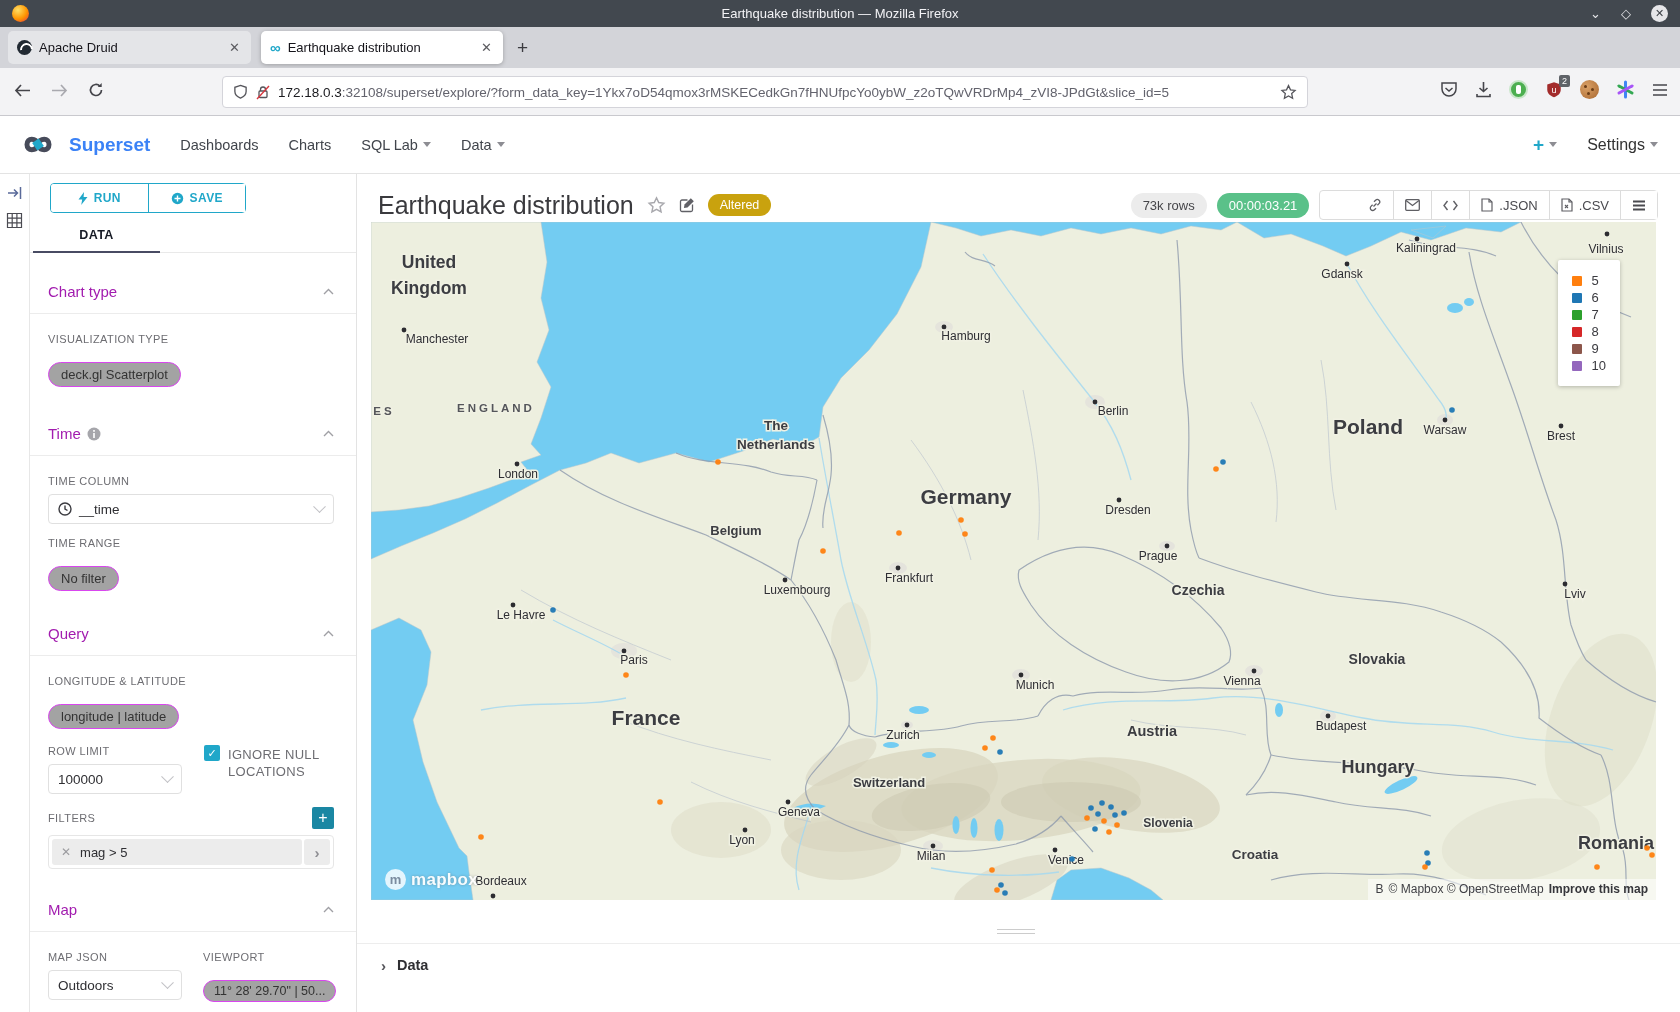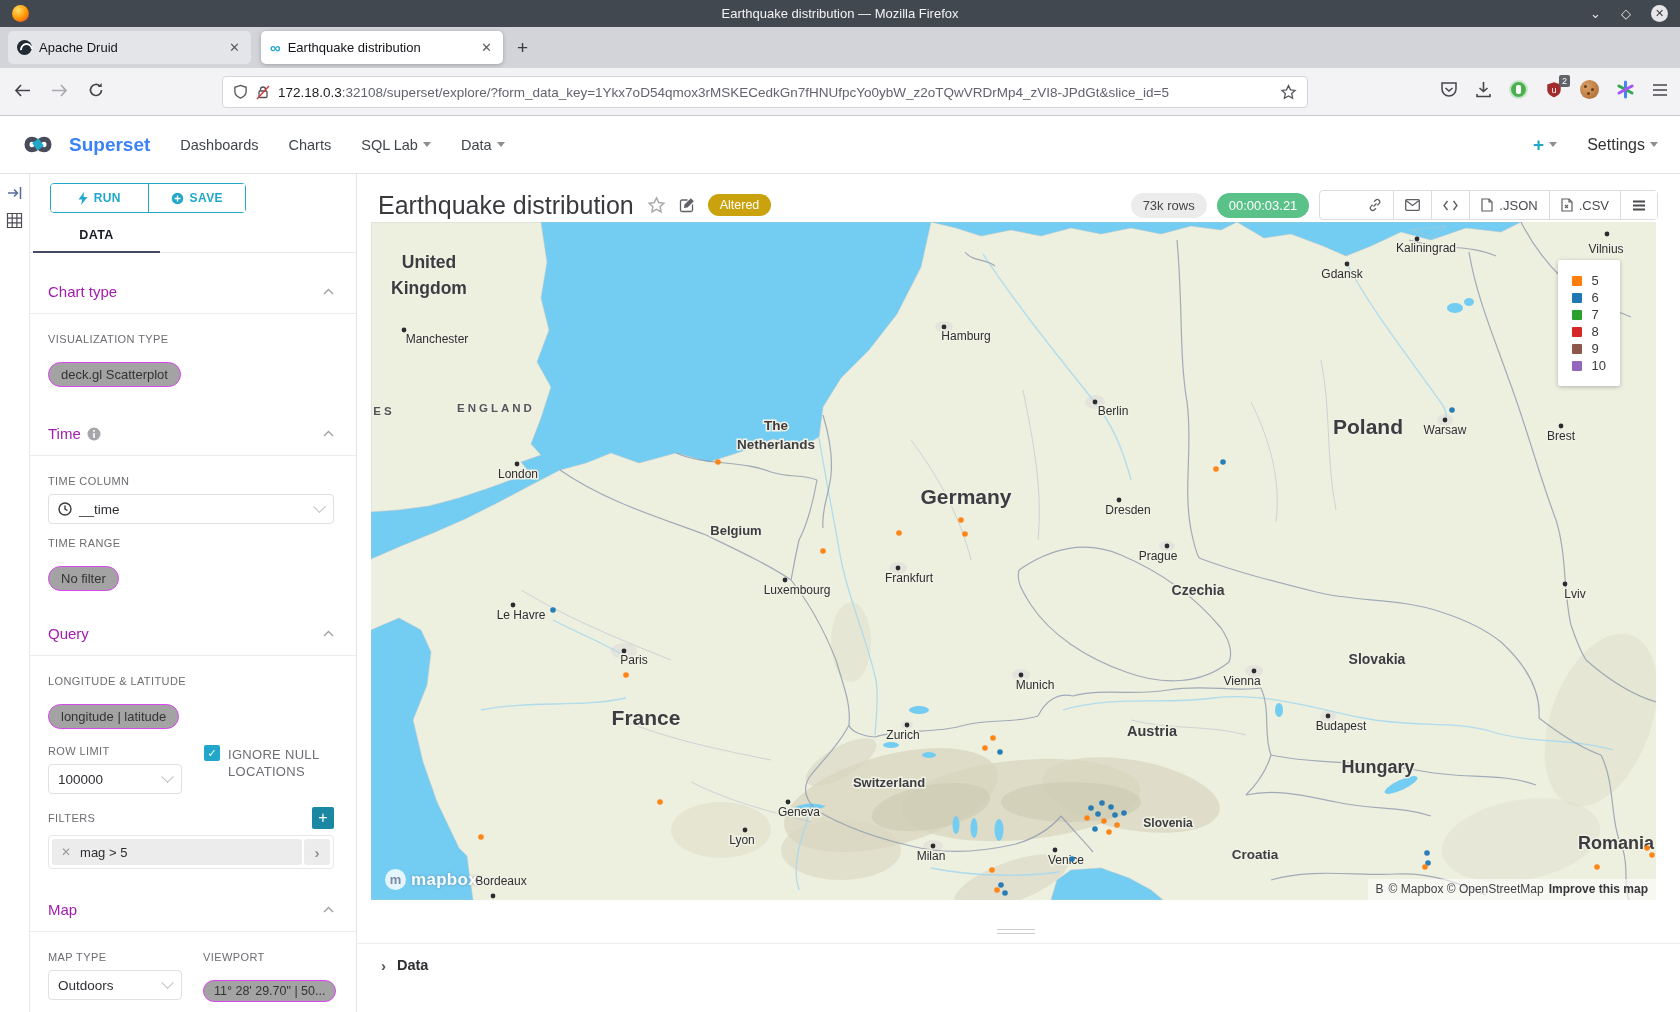--- a/index.html
+++ b/index.html
@@ -345,21 +345,21 @@
   <div class="m-map">
     <div class="sec-h">
       <span>Map</span>
       <svg width="11" height="7" viewBox="0 0 11 7">
           <path d="M1 6l4.5-4.5L10 6" stroke="#a0a0a5" stroke-width="1.4" fill="none"></path>
         </svg>
     </div>
     <div class="sec-body">
       <div class="two-col" style="margin-top:0">
         <div class="col1">
-          <div class="ctl-label">MAP TYPE</div>
+          <div class="ctl-label">MAP JSON</div>
           <div class="select">
             <span>Outdoors</span>
             <span class="chevd"></span>
           </div>
         </div>
         <div class="col2" style="margin-left:21px;display:block">
           <div class="ctl-label">VIEWPORT</div>
           <span class="pill viewport-pill">11° 28' 29.70" | 50...</span>
         </div>
       </div>

